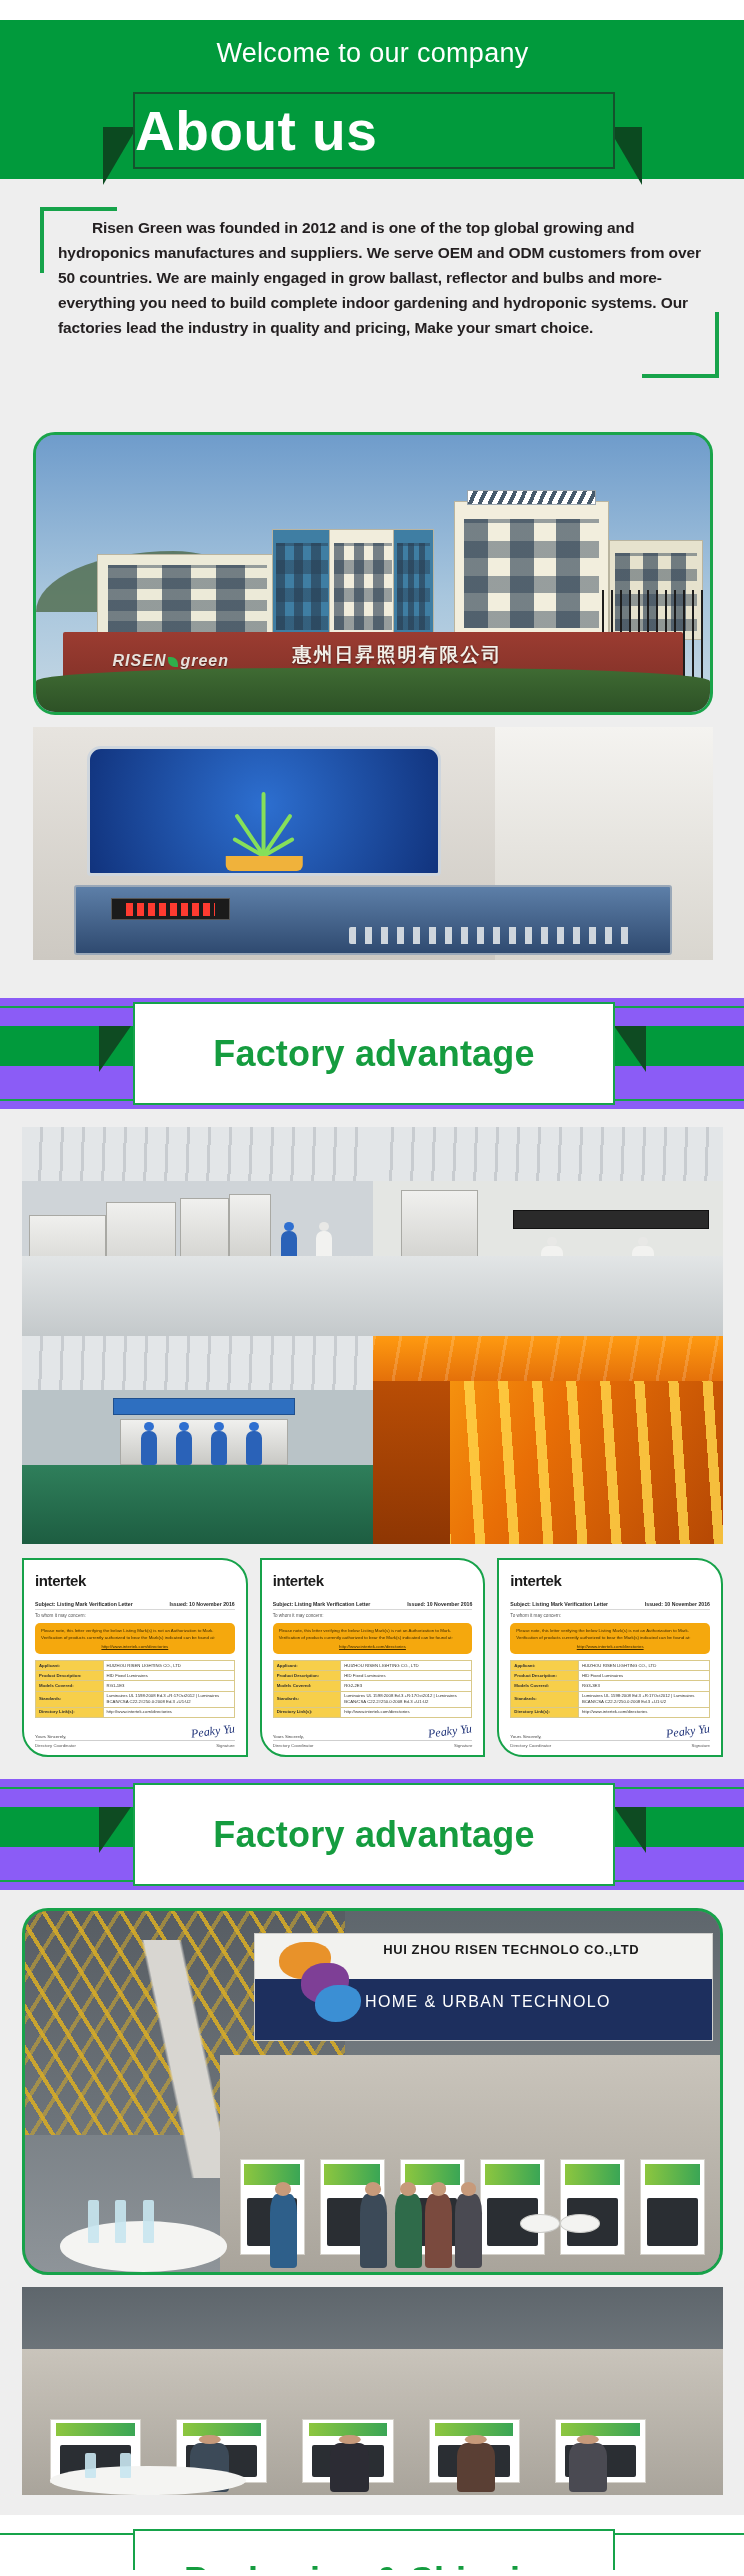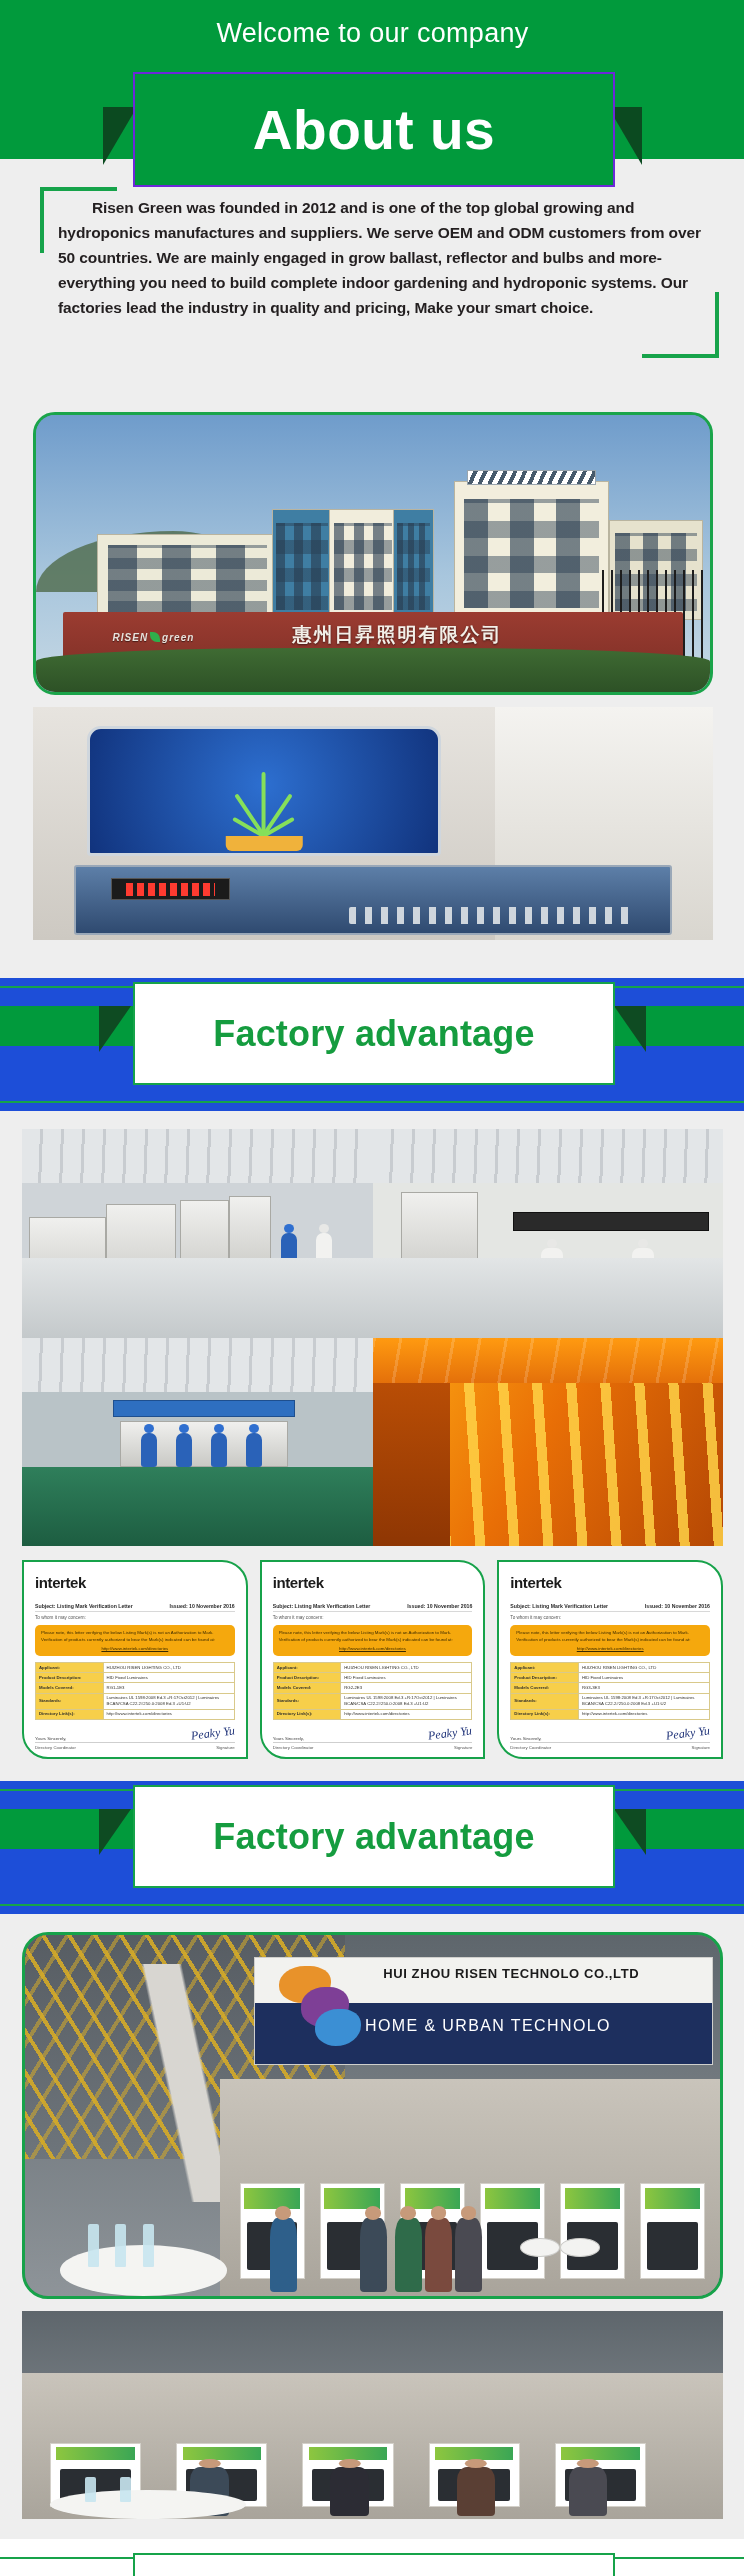--- a/index.html
+++ b/index.html
@@ -18,20 +18,21 @@
     overflow: hidden;
     background: #ffffff;
   }
 
   
   .about-section {
     position: relative;
     width: 745px;
     height: 978px;
     background: #eeeeee;
+    margin-top: 20px;
   }
 
   .about-greenband {
     position: absolute;
     top: 0; left: 0;
     width: 745px;
     height: 159px;
     background: #019a3c;
   }
 
@@ -64,27 +65,26 @@
     right: 103px;
     border-right: 34px solid #0b4a20;
     border-bottom: 58px solid transparent;
   }
 
   .about-plaque {
     position: absolute;
     top: 72px;
     left: 133px;
     width: 482px;
-    height: 115px;
+    height: 77px;
     background: #019a3c;
-    border: 2px solid #6d28d9;
+    border: 2px solid #14532d;
     z-index: 4;
     display: flex;
     align-items: center;
-    justify-content: center;
   }
   .about-plaque-title {
     color: #ffffff;
     font-size: 55px;
     font-weight: 700;
     letter-spacing: 0.5px;
     line-height: 58px;
   }
 
   
@@ -184,21 +184,21 @@
   .sign-wall {
     position: absolute; left: 4%; bottom: 5%;
     width: 92%; height: 24%;
     background: linear-gradient(#9b3c31, #7e2f26);
     border-radius: 2px;
     box-shadow: 0 2px 0 #5d211b;
     overflow: hidden;
   }
   .sign-logo {
     position: absolute; left: 8%; top: 30%;
-    color: #e8e2dc; font-size: 10px; font-weight: 700;
+    color: #e8e2dc; font-size: 16px; font-weight: 700;
     font-style: italic; letter-spacing: 1px;
     text-shadow: 0 1px 1px rgba(0,0,0,.5);
   }
   .sign-logo .leaf {
     display: inline-block; width: 10px; height: 10px;
     background: #2fae4b; border-radius: 0 70% 0 70%;
     margin: 0 2px -1px 2px;
   }
   .sign-cn {
     position: absolute; left: 37%; top: 16%;
@@ -300,22 +300,22 @@
   }
   .shelf-white {
     position: absolute; right: 0; top: 0; width: 32%; height: 100%;
     background: linear-gradient(#f4f3f0, #d9d6cf);
   }
 
   
   .banner-wrap {
     position: relative;
     width: 745px;
-    height: 133px;
-    background: #1d4ed8;
+    height: 111px;
+    background: #8b5cf6;
   }
   .banner-rule-top, .banner-rule-bot {
     position: absolute; left: 0; width: 745px; height: 2px; background: #16a34a;
   }
   .banner-rule-top { top: 8px; }
   .banner-rule-bot { bottom: 8px; }
   .banner-band-left, .banner-band-right {
     position: absolute; top: 28px; height: 40px; background: #019a3c;
   }
   .banner-band-left { left: 0; width: 159px; }

